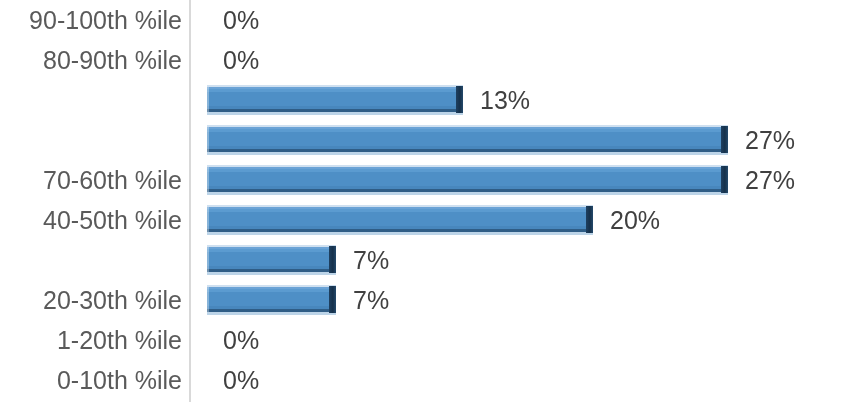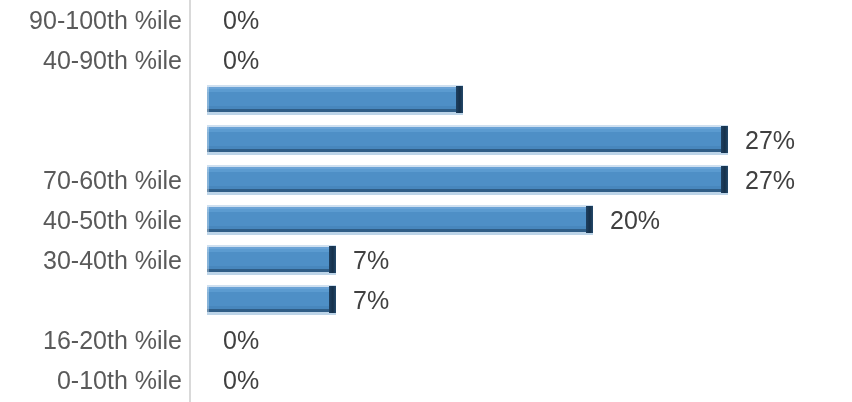--- a/index.html
+++ b/index.html
@@ -103,31 +103,32 @@
 
   <div class="bar-row" style="top:0px">
     <div class="cat-label">90-100th %ile</div>
     <div class="bar-wrap" style="width:0px">
       
     </div>
     <div class="val-label" style="left:207px">0%</div>
   </div>
 
   <div class="bar-row" style="top:40px">
-    <div class="cat-label">40-90th %ile</div>
+    <div class="cat-label">80-90th %ile</div>
     <div class="bar-wrap" style="width:0px">
       
     </div>
     <div class="val-label" style="left:207px">0%</div>
   </div>
 
   <div class="bar-row" style="top:80px">
     <div class="bar-wrap" style="width:256px">
       <div class="bar"></div>
     </div>
+    <div class="val-label" style="left:464px">13%</div>
   </div>
 
   <div class="bar-row" style="top:120px">
     <div class="bar-wrap" style="width:521px">
       <div class="bar"></div>
     </div>
     <div class="val-label" style="left:729px">27%</div>
   </div>
 
   <div class="bar-row" style="top:160px">
@@ -140,36 +141,36 @@
 
   <div class="bar-row" style="top:200px">
     <div class="cat-label">40-50th %ile</div>
     <div class="bar-wrap" style="width:386px">
       <div class="bar"></div>
     </div>
     <div class="val-label" style="left:594px">20%</div>
   </div>
 
   <div class="bar-row" style="top:240px">
-    <div class="cat-label">30-40th %ile</div>
     <div class="bar-wrap" style="width:129px">
       <div class="bar"></div>
     </div>
     <div class="val-label" style="left:337px">7%</div>
   </div>
 
   <div class="bar-row" style="top:280px">
+    <div class="cat-label">20-30th %ile</div>
     <div class="bar-wrap" style="width:129px">
       <div class="bar"></div>
     </div>
     <div class="val-label" style="left:337px">7%</div>
   </div>
 
   <div class="bar-row" style="top:320px">
-    <div class="cat-label">16-20th %ile</div>
+    <div class="cat-label">1-20th %ile</div>
     <div class="bar-wrap" style="width:0px">
       
     </div>
     <div class="val-label" style="left:207px">0%</div>
   </div>
 
   <div class="bar-row" style="top:360px">
     <div class="cat-label">0-10th %ile</div>
     <div class="bar-wrap" style="width:0px">
       

